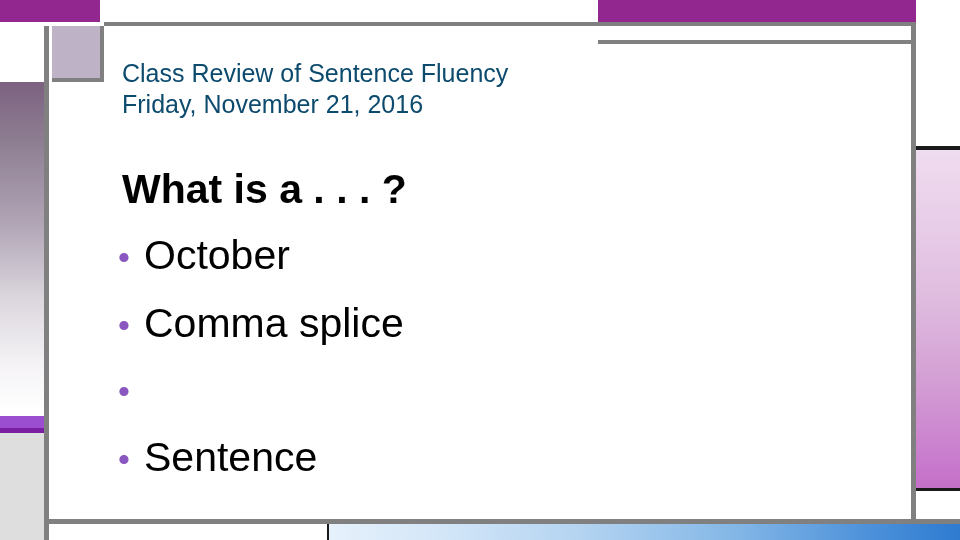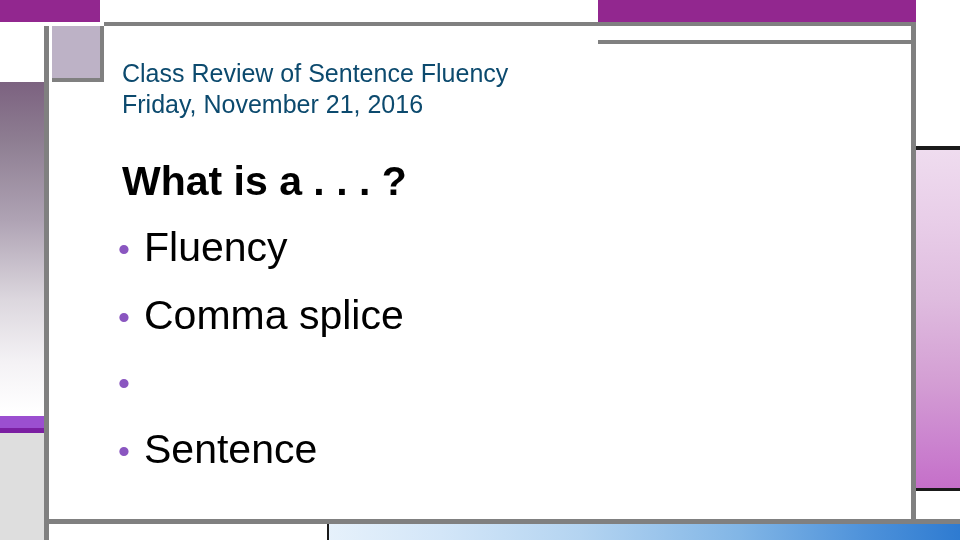--- a/index.html
+++ b/index.html
@@ -133,21 +133,21 @@
     left: 118px;
     top: 146px;
     width: 760px;
   }
   #body-title {
     color: #000000;
     font-weight: bold;
     font-size: 41px;
     line-height: 54px;
     letter-spacing: 0px;
-    margin: 8px 0 6px 4px;
+    margin: 16px 0 6px 4px;
     white-space: nowrap;
   }
   .bullet-row {
     display: flex;
     align-items: baseline;
     line-height: 66px;
     white-space: nowrap;
   }
   .bullet-mark {
     color: #8A56C0;
@@ -193,21 +193,21 @@
   <div id="heading-block">
     <div class="heading-line">Class Review of Sentence Fluency</div>
     <div class="heading-line">Friday, November 21, 2016</div>
   </div>
 
   <div id="body-block">
     <div id="body-title">What is a . . . ?</div>
 
     <div class="bullet-row">
       <span class="bullet-mark">•</span>
-      <span class="bullet-text">Fluency</span>
+      <span class="bullet-text">October</span>
     </div>
 
     <div class="bullet-row">
       <span class="bullet-mark">•</span>
       <span class="bullet-text">Comma splice</span>
     </div>
 
     <div class="bullet-row">
       <span class="bullet-mark">•</span>
     </div>

